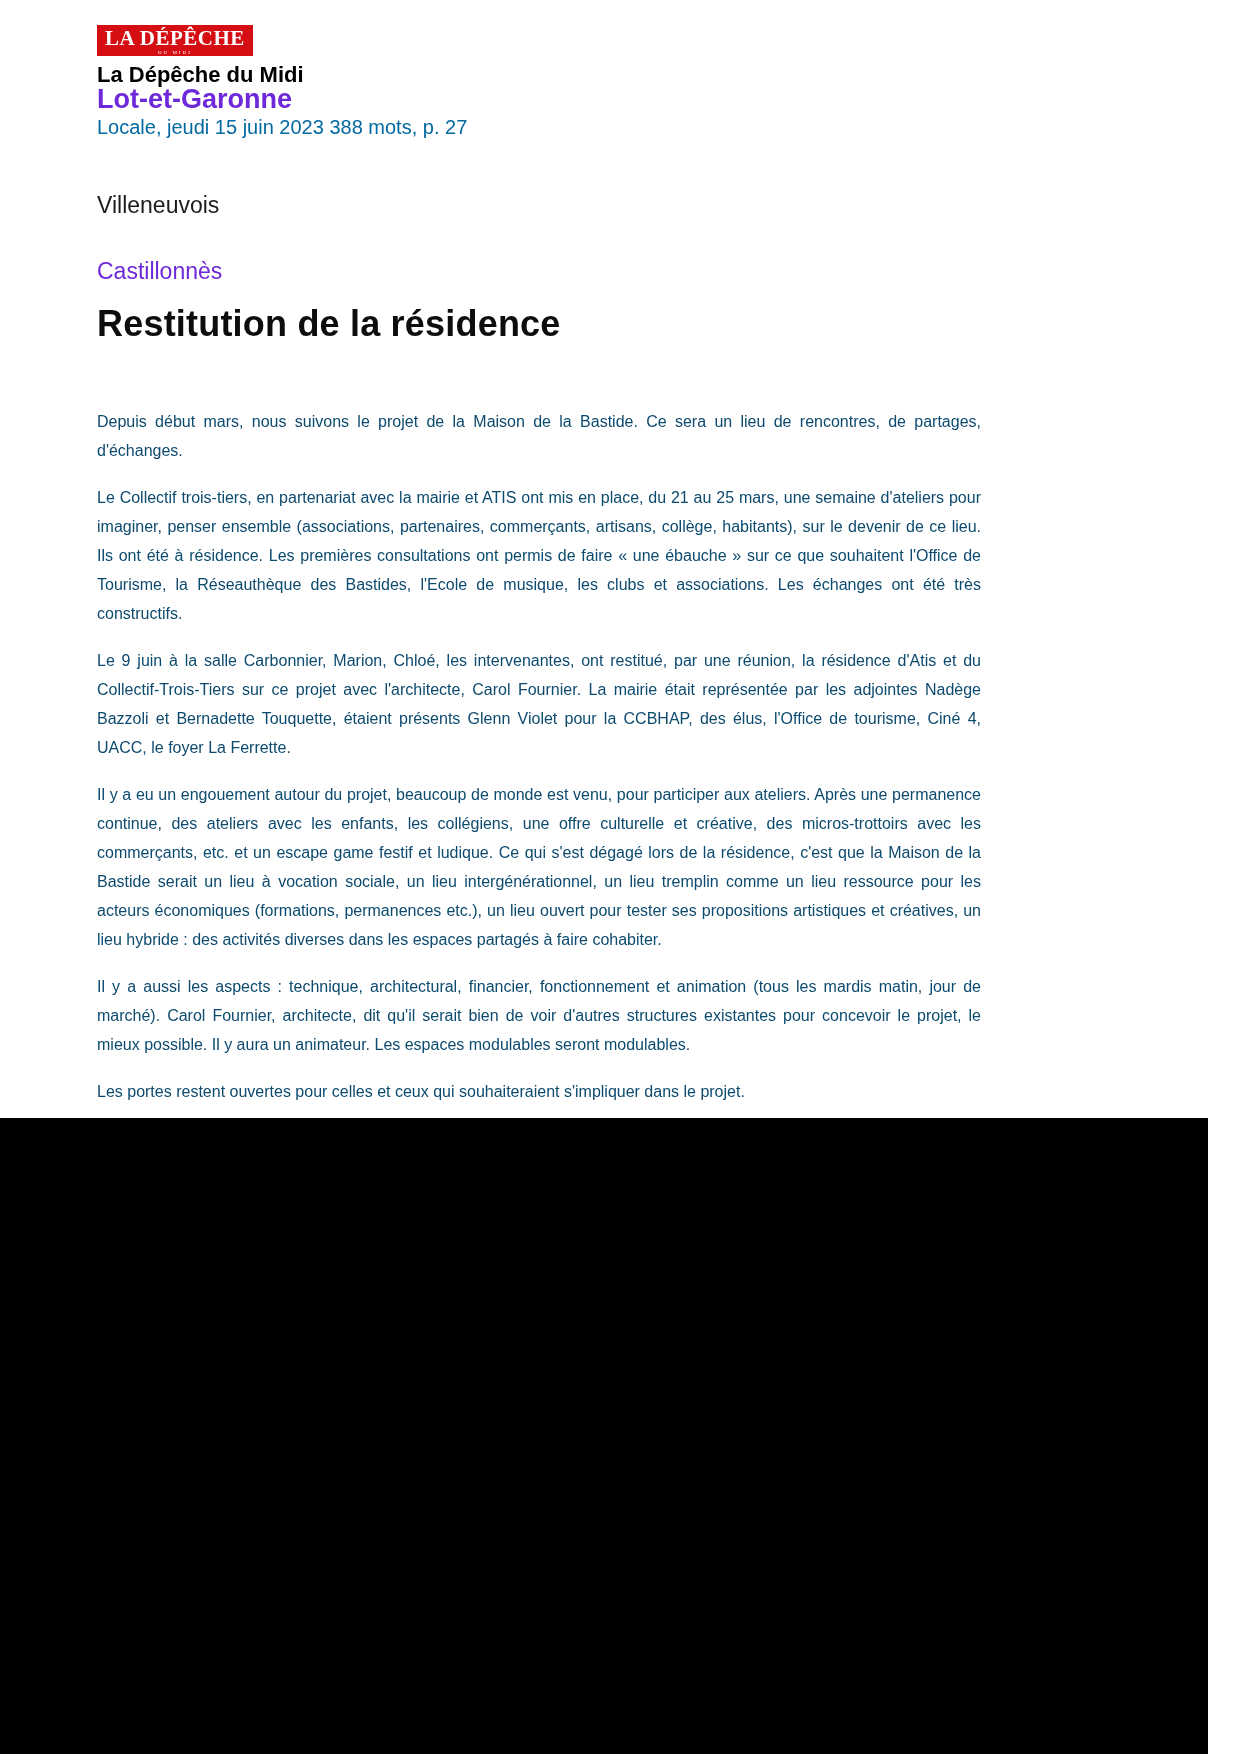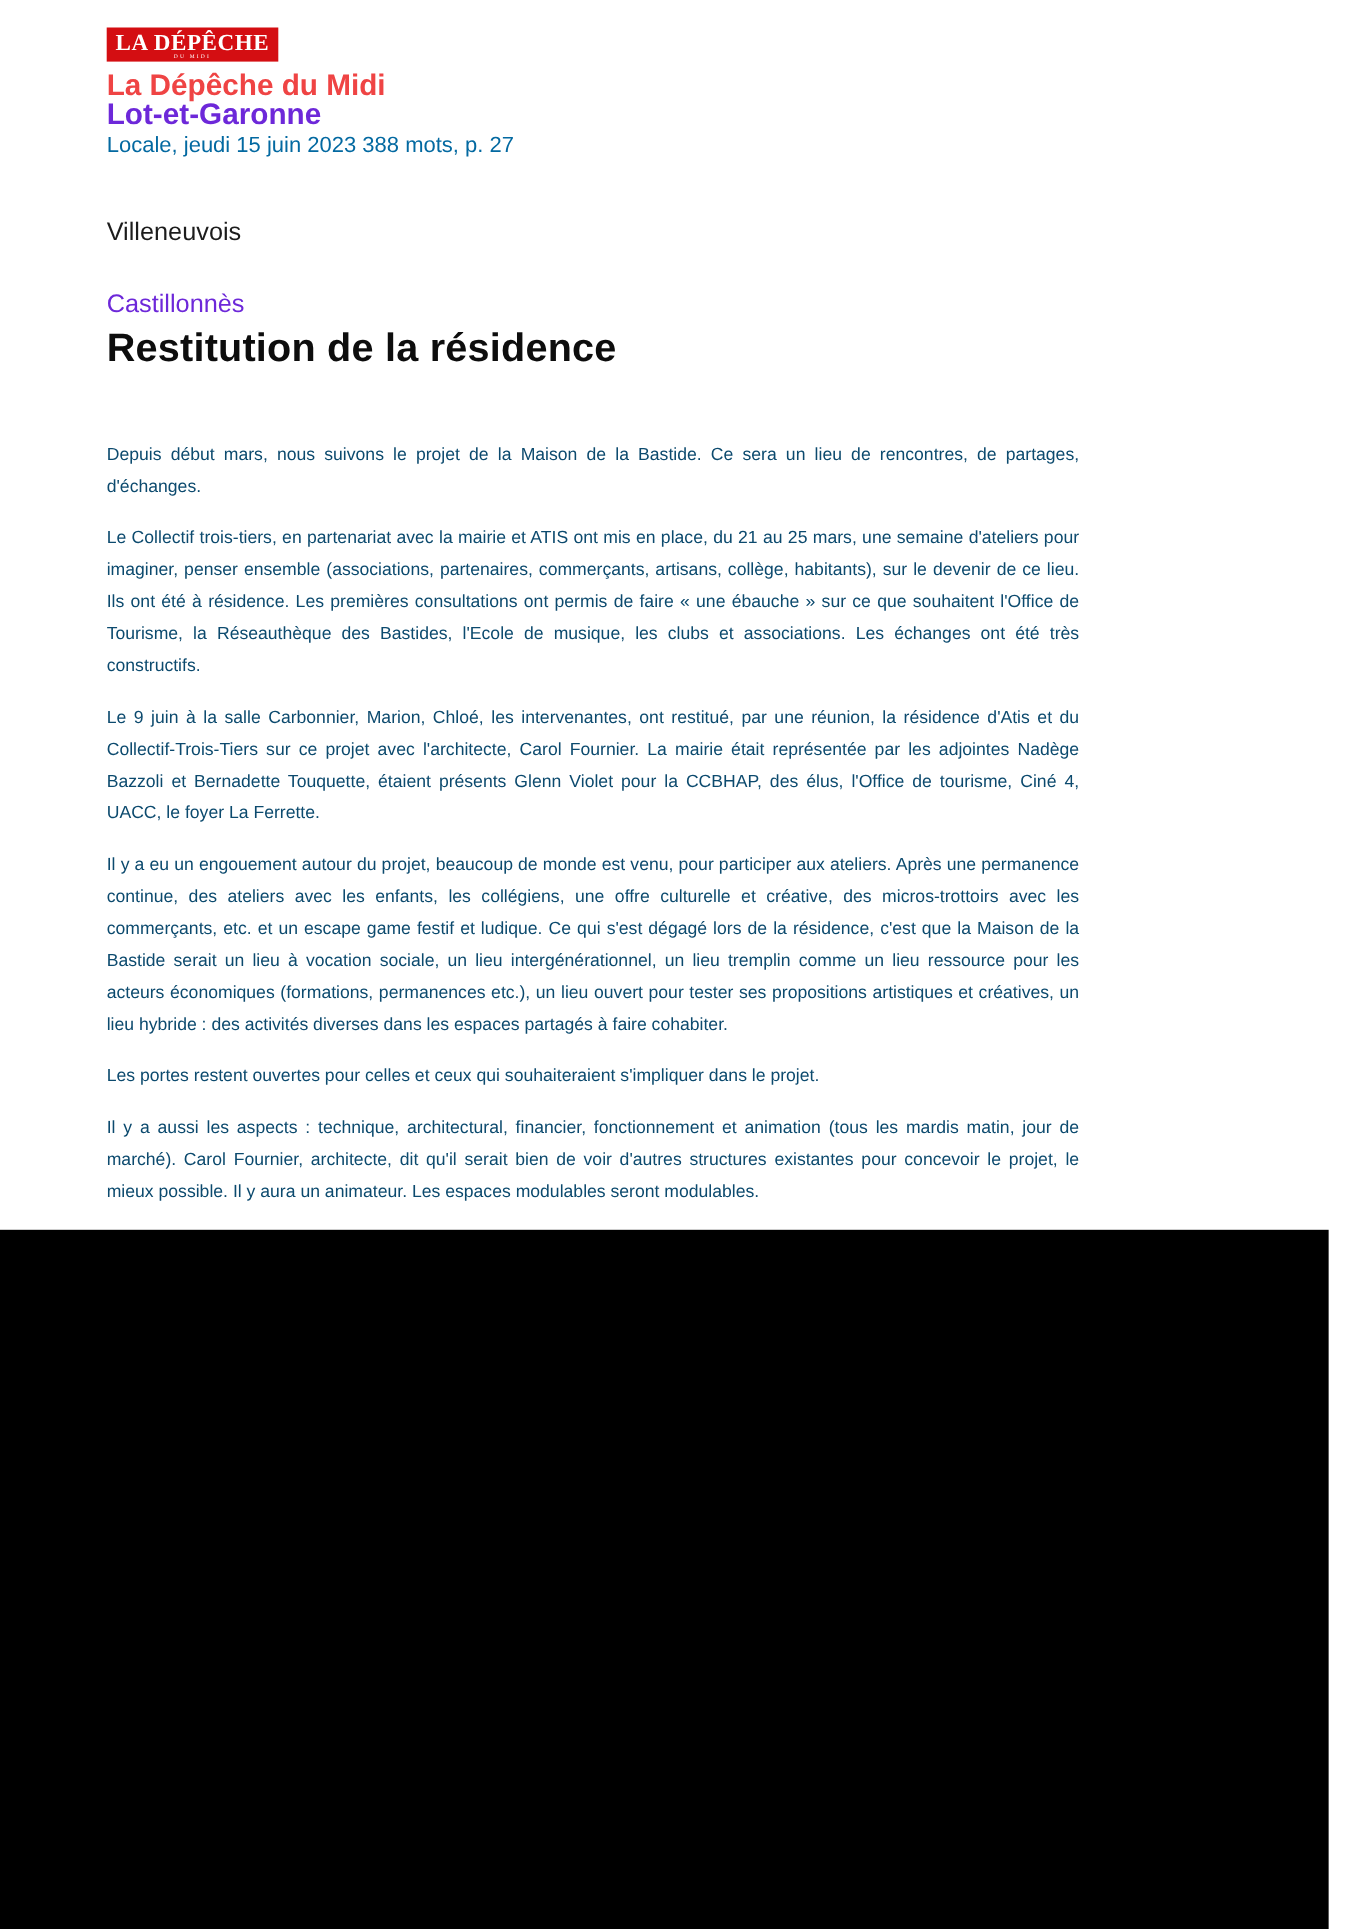--- a/index.html
+++ b/index.html
@@ -33,24 +33,24 @@
     white-space: nowrap;
   }
   .logo-tagline {
     font-family: "Liberation Serif", "DejaVu Serif", serif;
     font-size: 5px;
     letter-spacing: 2px;
     margin-top: 1px;
   }
   .pub-name {
     margin-top: 6px;
-    font-size: 27px;
+    font-size: 22px;
     font-weight: bold;
     line-height: 1.0;
-    color: #ef4444;
+    color: #000000;
   }
   .pub-edition {
     font-size: 27px;
     font-weight: bold;
     line-height: 1.0;
     color: #6d28d9;
   }
   .pub-meta {
     margin-top: 3px;
     font-size: 20px;
@@ -61,21 +61,21 @@
     margin-top: 53px;
     font-size: 23px;
     color: #1c1c1c;
   }
   .location-label {
     margin-top: 39px;
     font-size: 23px;
     color: #6d28d9;
   }
   .article-title {
-    margin-top: 5px;
+    margin-top: 18px;
     font-size: 36px;
     font-weight: bold;
     letter-spacing: 0.2px;
     color: #0d0d0d;
   }
   
   .article-body {
     margin-top: 62px;
   }
   .article-body p {
@@ -119,22 +119,22 @@
     <div class="section-label">Villeneuvois</div>
 
     <div class="location-label">Castillonnès</div>
     <h1 class="article-title">Restitution de la résidence</h1>
 
     <div class="article-body">
       <p>Depuis début mars, nous suivons le projet de la Maison de la Bastide. Ce sera un lieu de rencontres, de partages, d'échanges.</p>
       <p>Le Collectif trois-tiers, en partenariat avec la mairie et ATIS ont mis en place, du 21 au 25 mars, une semaine d'ateliers pour imaginer, penser ensemble (associations, partenaires, commerçants, artisans, collège, habitants), sur le devenir de ce lieu. Ils ont été à résidence. Les premières consultations ont permis de faire « une ébauche » sur ce que souhaitent l'Office de Tourisme, la Réseauthèque des Bastides, l'Ecole de musique, les clubs et associations. Les échanges ont été très constructifs.</p>
       <p>Le 9 juin à la salle Carbonnier, Marion, Chloé, les intervenantes, ont restitué, par une réunion, la résidence d'Atis et du Collectif-Trois-Tiers sur ce projet avec l'architecte, Carol Fournier. La mairie était représentée par les adjointes Nadège Bazzoli et Bernadette Touquette, étaient présents Glenn Violet pour la CCBHAP, des élus, l'Office de tourisme, Ciné 4, UACC, le foyer La Ferrette.</p>
       <p>Il y a eu un engouement autour du projet, beaucoup de monde est venu, pour participer aux ateliers. Après une permanence continue, des ateliers avec les enfants, les collégiens, une offre culturelle et créative, des micros-trottoirs avec les commerçants, etc. et un escape game festif et ludique. Ce qui s'est dégagé lors de la résidence, c'est que la Maison de la Bastide serait un lieu à vocation sociale, un lieu intergénérationnel, un lieu tremplin comme un lieu ressource pour les acteurs économiques (formations, permanences etc.), un lieu ouvert pour tester ses propositions artistiques et créatives, un lieu hybride : des activités diverses dans les espaces partagés à faire cohabiter.</p>
+      <p>Il y a aussi les aspects : technique, architectural, financier, fonctionnement et animation (tous les mardis matin, jour de marché). Carol Fournier, architecte, dit qu'il serait bien de voir d'autres structures existantes pour concevoir le projet, le mieux possible. Il y aura un animateur. Les espaces modulables seront modulables.</p>
       <p>Les portes restent ouvertes pour celles et ceux qui souhaiteraient s'impliquer dans le projet.</p>
-      <p>Il y a aussi les aspects : technique, architectural, financier, fonctionnement et animation (tous les mardis matin, jour de marché). Carol Fournier, architecte, dit qu'il serait bien de voir d'autres structures existantes pour concevoir le projet, le mieux possible. Il y aura un animateur. Les espaces modulables seront modulables.</p>
       <p>Ce fut des temps forts, festifs et conviviaux. Redynamiser les territoires ruraux en s'appuyant sur les habitants et les ressources locales, telles est les convictions de ce collectif de professionnels et de la Mairie.</p>
       <div class="byline">De votre correspondante Claire Messines</div>
     </div>
 
   </div>
 
   <div class="black-block"></div>
 </div>
 
 </body></html>

